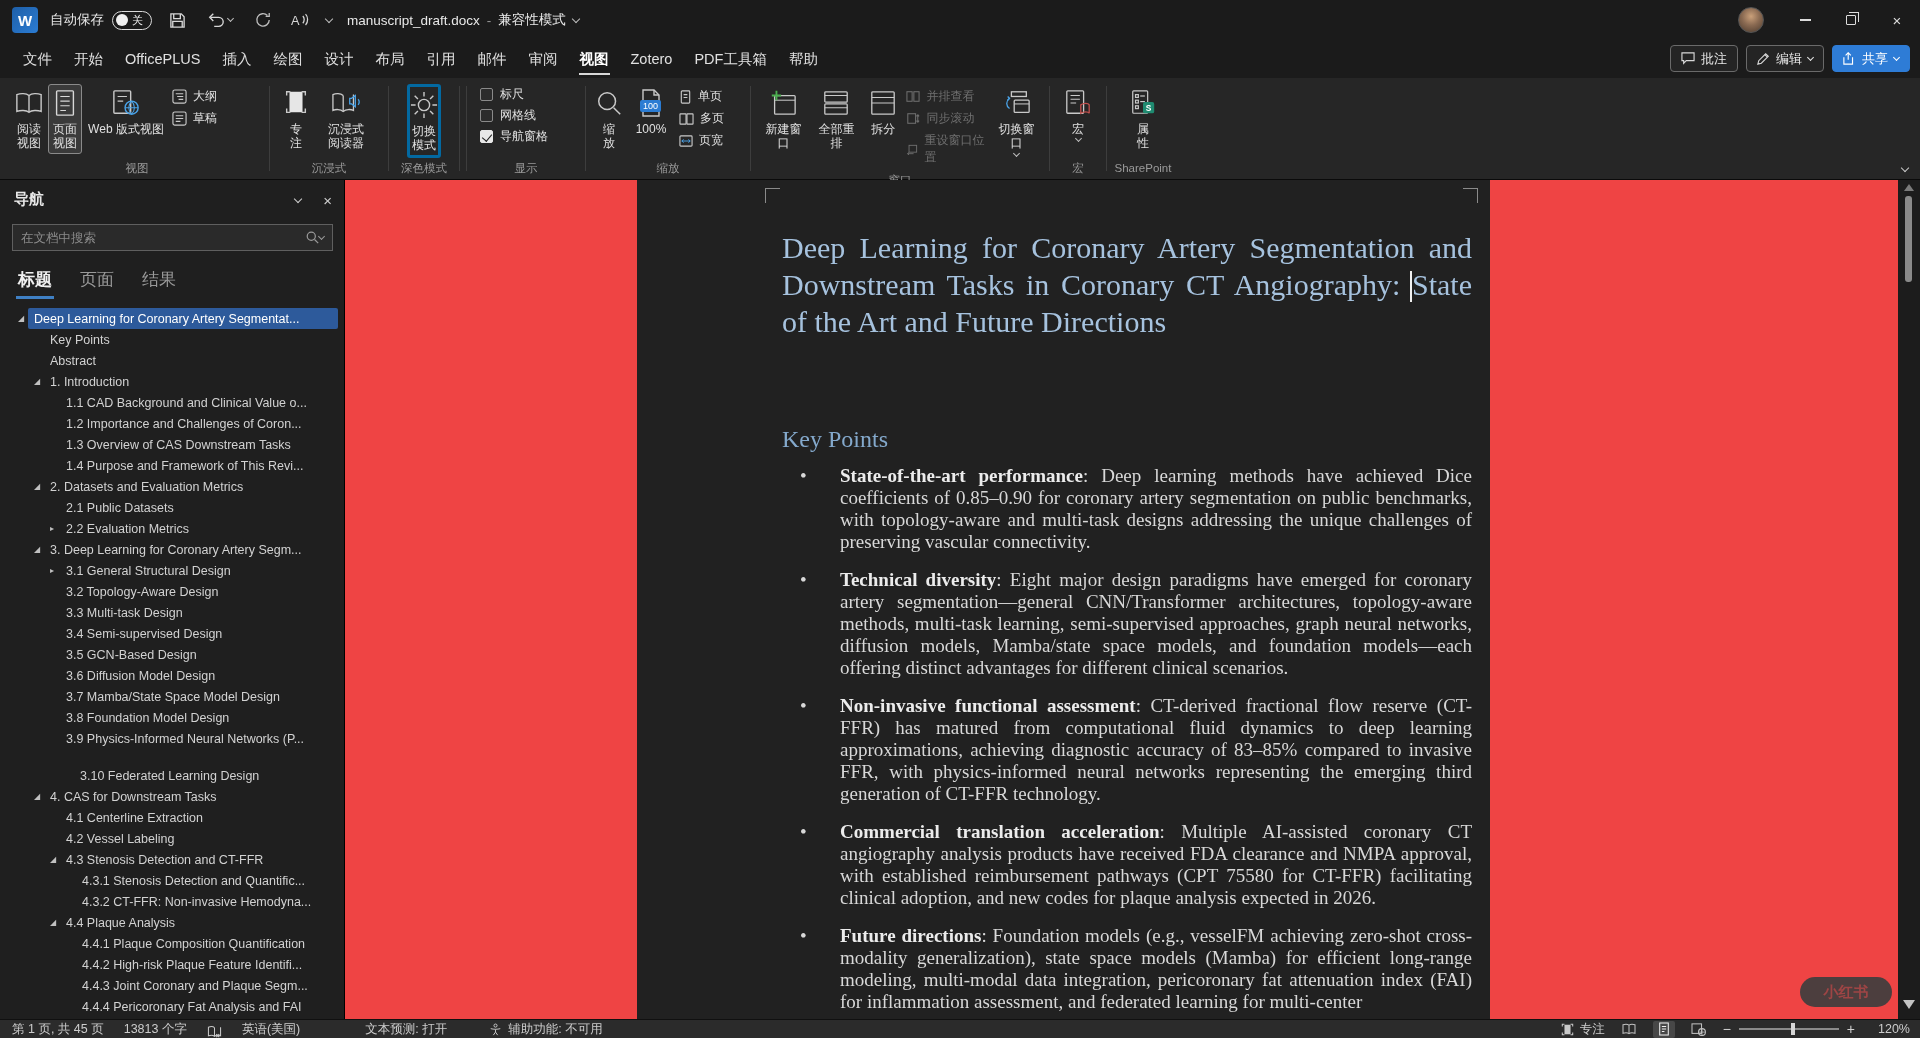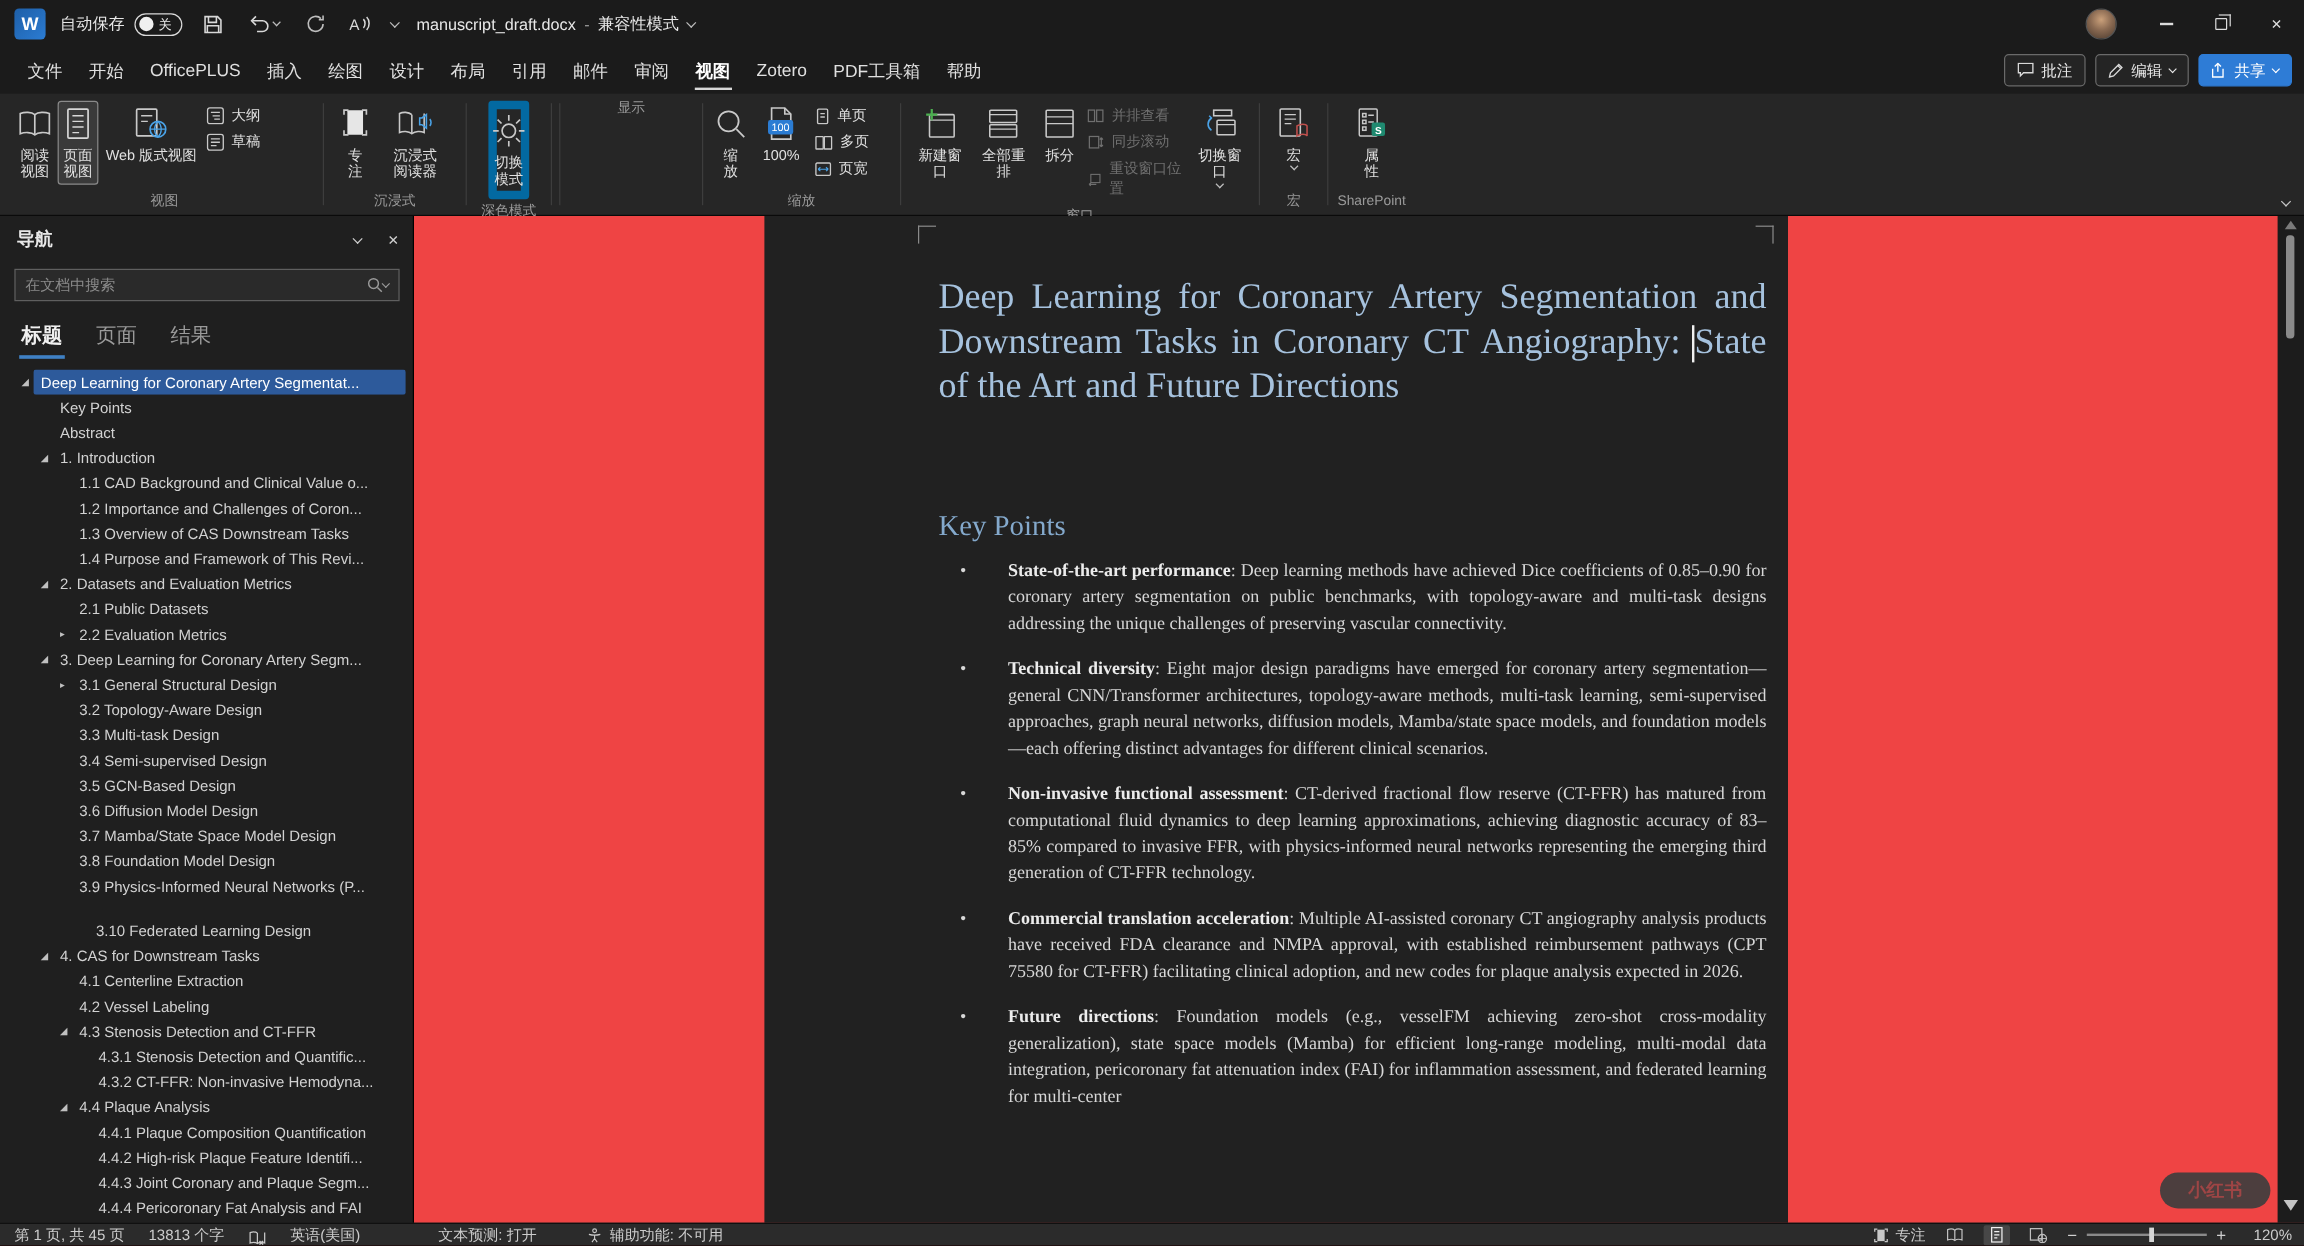--- a/index.html
+++ b/index.html
@@ -44,21 +44,21 @@
   
   .ribbon { position:absolute; left:0; top:78px; width:100%; height:102px; background:#262626; border-bottom:1px solid #0a0a0a; display:flex; padding:4px 0 0 8px; }
   .rgroup { display:flex; flex-direction:column; height:96px; }
   .rg-content { flex:1; display:flex; align-items:flex-start; padding:2px 4px; gap:2px; }
   .rg-label { height:18px; text-align:center; color:#9a9a9a; font-size:11.5px; line-height:16px; }
   .rsep { width:1px; background:#3d3d3d; margin:4px 3px 8px 3px; }
   .rbtn { display:flex; flex-direction:column; align-items:center; padding:3px 3px; border-radius:3px; gap:3px; }
   .rbtn .ricon { height:32px; display:flex; align-items:center; justify-content:center; }
   .rbtn .rlabel { font-size:12px; line-height:1.2; color:#e0e0e0; text-align:center; }
   .rbtn.sel { background:#3a3a3a; border:1px solid #8a8a8a; padding:2px 2px; }
-  .rbtn.outlined { border:7px solid #0369a1; padding:2px 2px; }
+  .rbtn.outlined { border:3px solid #0369a1; padding:2px 2px; }
   .rsmall-stack { display:flex; flex-direction:column; gap:5px; padding:4px 2px; }
   .rsmall { display:flex; align-items:center; gap:6px; font-size:12px; color:#e0e0e0; }
   .rsmall.disabled { color:#6f6f6f; }
   .checkrow { display:flex; align-items:center; gap:7px; font-size:12px; color:#e0e0e0; height:20px; }
   .cbox { width:13px; height:13px; border:1px solid #8a8a8a; border-radius:2px; background:#2b2b2b; position:relative; }
   .cbox.checked { background:#e8e8e8; border-color:#e8e8e8; }
   .cbox.checked::after { content:''; position:absolute; left:3px; top:1px; width:5px; height:8px; border-right:1.8px solid #222; border-bottom:1.8px solid #222; transform:rotate(40deg); }
   .badge100 { position:absolute; left:0px; top:13px; background:#2b7cd3; color:#fff; font-size:9px; padding:0 3px; border-radius:2px; line-height:12px; }
   .ribbon-collapse { position:absolute; right:12px; bottom:8px; color:#c8c8c8; } .w26{width:32px;} .w30{width:34px;} .w40{width:48px;} .w60{width:64px;} .w78{width:84px;}
   
@@ -83,21 +83,21 @@
   
   .docarea { position:absolute; left:345px; top:0; right:0; height:100%; background:#ef4444; }
   .page { position:absolute; left:292px; top:0; width:853px; height:839px; background:#212121; overflow:hidden; }
   .crop { position:absolute; width:15px; height:15px; }
   .crop-tl { left:128px; top:8px; border-left:1px solid #8a8a8a; border-top:1px solid #8a8a8a; }
   .crop-tr { right:12px; top:8px; border-right:1px solid #8a8a8a; border-top:1px solid #8a8a8a; }
   .doc-content { position:absolute; left:145px; top:0; width:690px; font-family:"Liberation Serif","DejaVu Serif",serif; }
   .doc-title { margin-top:49px; font-size:30px; line-height:37px; font-weight:normal; color:#a6c2de; text-align:justify; }
   .doc-h2 { margin-top:86px; font-size:24px; font-weight:normal; color:#84a9cc; }
   #bullets { margin-top:12px; list-style:none; }
-  #bullets li { position:relative; padding-left:58px; margin-bottom:16px; font-size:15px; line-height:22px; color:#d8d8d8; text-align:justify; }
+  #bullets li { position:relative; padding-left:58px; margin-bottom:16px; font-size:19px; line-height:22px; color:#d8d8d8; text-align:justify; }
   #bullets li::before { content:'•'; position:absolute; left:18px; top:0; color:#d8d8d8; }
   #bullets li b { color:#ececec; }
   .caret { position:absolute; left:773px; top:91px; width:1.5px; height:31px; background:#f0f0f0; }
   .watermark { position:absolute; right:28px; bottom:12px; width:92px; height:30px; background:rgba(62,62,62,0.92); border-radius:15px; display:flex; align-items:center; justify-content:center; color:#9e4545; font-size:15px; font-weight:bold; }
   .vscroll { position:absolute; right:0; top:0; width:22px; height:100%; background:#1c1c1c; }
   .vs-up { position:absolute; top:4px; left:6px; width:0; height:0; border-left:5px solid transparent; border-right:5px solid transparent; border-bottom:7px solid #7a7a7a; }
   .vs-thumb { position:absolute; top:16px; left:7px; width:7px; height:86px; background:#8a8a8a; border-radius:3px; }
   .vs-down { position:absolute; bottom:10px; left:5px; width:0; height:0; border-left:6px solid transparent; border-right:6px solid transparent; border-top:9px solid #c4c4c4; }
   
   .statusbar { position:absolute; left:0; bottom:0; width:100%; height:19px; background:#2b2b2b; border-top:1px solid #101010; display:flex; align-items:center; font-size:12.5px; color:#cccccc; }
@@ -313,20 +313,34 @@
           <span class="rlabel" style="width:28px">切换模式</span>
         </div>
       </div>
       <div class="rg-label">深色模式</div>
     </div>
     <div class="rsep"></div>
 
     <div class="rsep"></div>
 
     <div class="rgroup" style="width:112px">
+      <div class="rg-content" style="flex-direction:column; padding-left:10px; gap:1px">
+        <div class="checkrow">
+          <span class="cbox"></span>
+          <span>标尺</span>
+        </div>
+        <div class="checkrow">
+          <span class="cbox"></span>
+          <span>网格线</span>
+        </div>
+        <div class="checkrow">
+          <span class="cbox checked"></span>
+          <span>导航窗格</span>
+        </div>
+      </div>
       <div class="rg-label">显示</div>
     </div>
     <div class="rsep"></div>
 
     <div class="rgroup" style="width:158px">
       <div class="rg-content">
         <div class="rbtn w26">
           <span class="ricon">
             <svg width="28" height="28" viewBox="0 0 30 30" fill="none" stroke="#c9c9c9" stroke-width="1.6">
                 <circle cx="13" cy="13" r="9"></circle>

